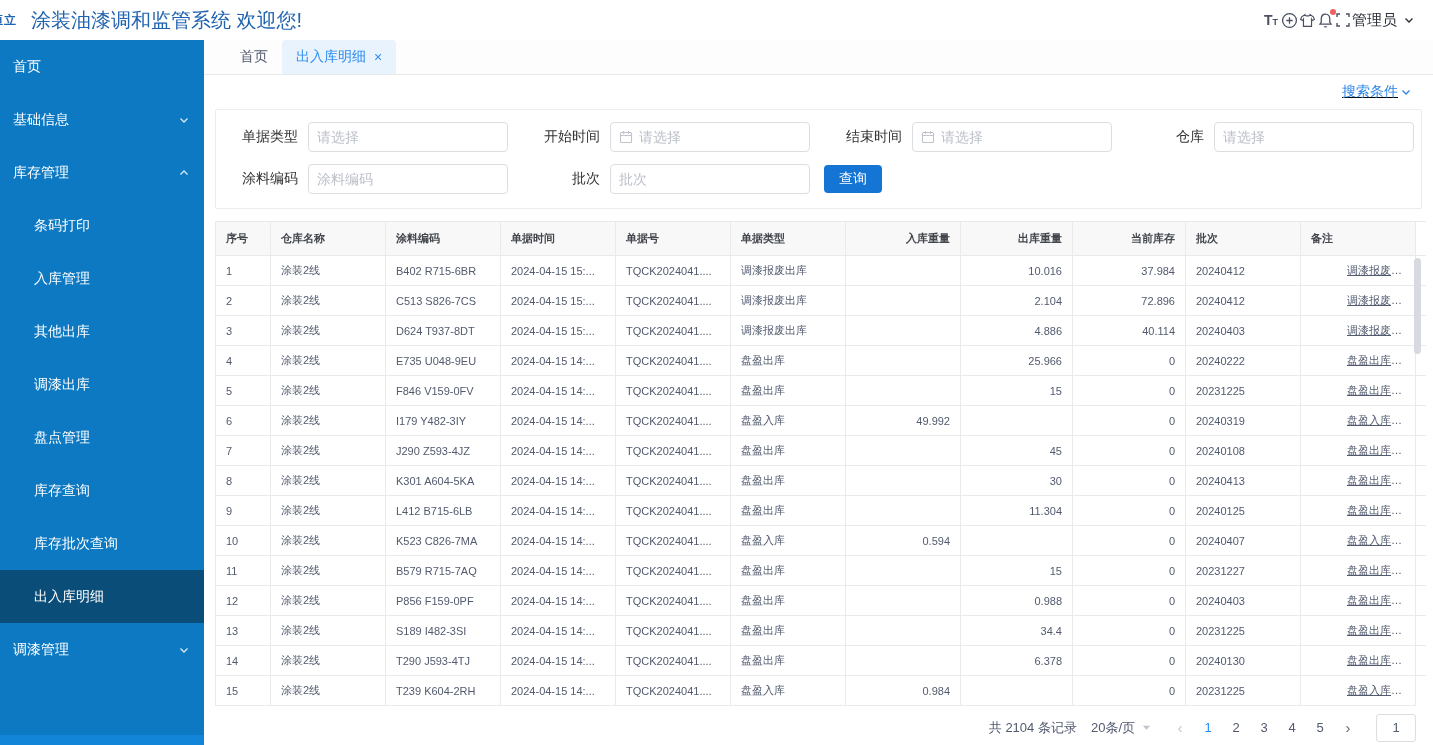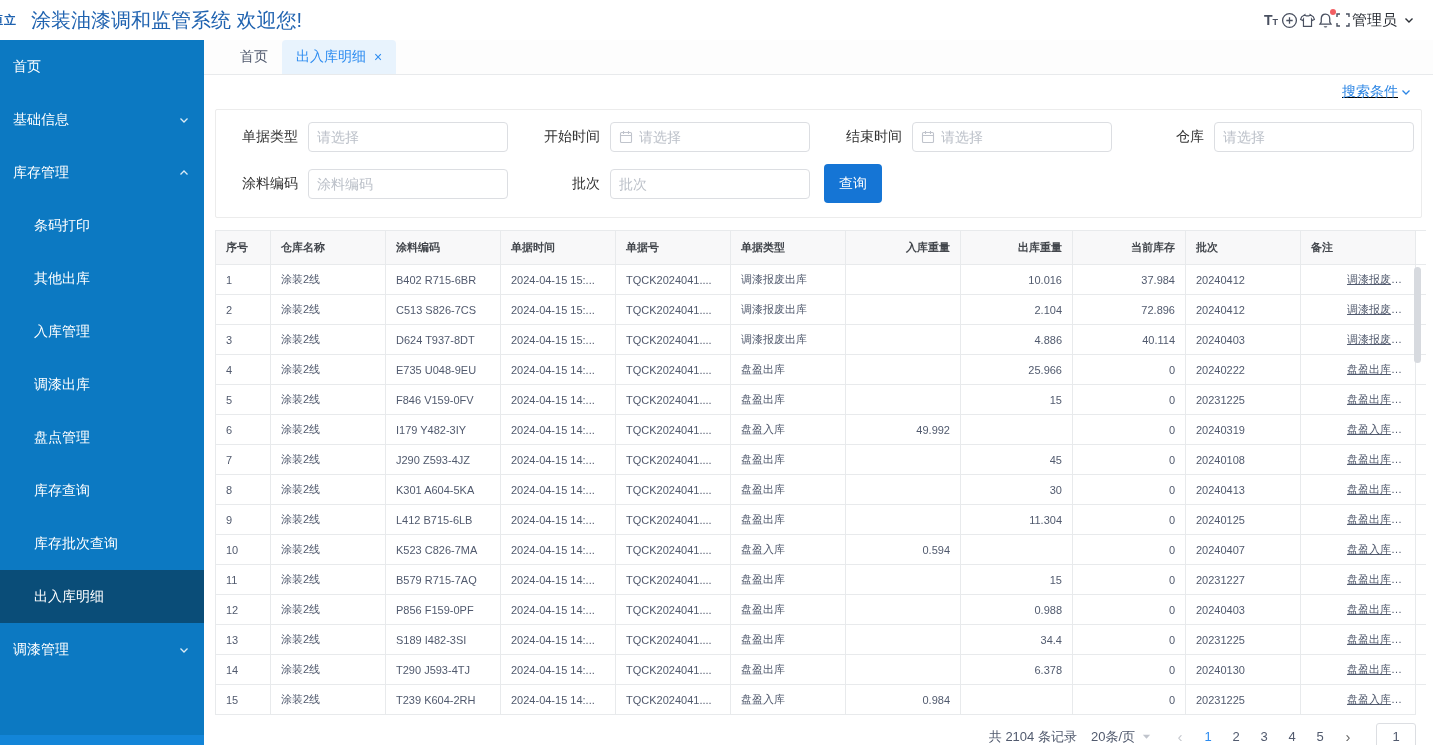--- a/index.html
+++ b/index.html
@@ -37,21 +37,21 @@
   .search-toggle { color:#2b85e4; font-size:14px; display:flex; align-items:center; gap:2px; cursor:pointer; }
   .search-panel { border:1px solid #ececec; border-radius:2px; padding:12px 0 14px 0; }
   .s-row { display:flex; align-items:center; }
   .s-row + .s-row { margin-top:12px; }
   .s-cell { width:302px; display:flex; align-items:center; flex:none; }
   .s-label { width:92px; text-align:right; padding-right:10px; font-size:14px; color:#333; flex:none; }
   .s-input { width:200px; height:30px; border:1px solid #dcdee2; border-radius:4px; display:flex; align-items:center; padding:0 8px; gap:6px; background:#fff; }
   .s-input input { border:none; outline:none; width:100%; font-size:14px; color:#515a6e; font-family:inherit; background:transparent; }
   .s-input input::placeholder { color:#bcc1c9; }
   .cal-ic { flex:none; display:flex; color:#c0c4cc; }
-  .query-btn { margin-left:4px; width:58px; height:39px; background:#1575d5; color:#fff; border:none; border-radius:4px; font-size:14px; cursor:pointer; font-family:inherit; }
+  .query-btn { margin-left:4px; width:58px; height:28px; background:#1575d5; color:#fff; border:none; border-radius:4px; font-size:14px; cursor:pointer; font-family:inherit; }
   
   .table-wrap { margin-top:12px; position:relative; }
   table { border-collapse:collapse; width:1210px; table-layout:fixed; font-size:11px; }
   th,td { border:1px solid #e8eaec; padding:0 10px; overflow:hidden; white-space:nowrap; text-overflow:ellipsis; }
   thead th { background:#f8f8f9; height:34px; text-align:left; color:#43474d; font-weight:bold; }
   tbody td { height:30px; color:#515a6e; background:#fff; }
   th.num, td.num { text-align:right; }
   td.remark { text-decoration:underline; cursor:pointer;padding-left:46px; }
   col.c0{width:55px} col.c1{width:115px} col.c2{width:115px} col.c3{width:115px}
   col.c4{width:115px} col.c5{width:115px} col.c6{width:115px} col.c7{width:112px}
@@ -135,24 +135,24 @@
       <span class="chev">
         <svg width="12" height="12" viewBox="0 0 12 12" fill="none" stroke="currentColor" stroke-width="1.3">
             <path d="M2.5 7.5 L6 4 L9.5 7.5"></path>
           </svg>
       </span>
     </div>
     <div class="side-item sub">
         <span>条码打印</span>
       </div>
     <div class="side-item sub">
+        <span>入库管理</span>
+      </div>
+    <div class="side-item sub">
         <span>其他出库</span>
-      </div>
-    <div class="side-item sub">
-        <span>入库管理</span>
       </div>
     <div class="side-item sub">
         <span>调漆出库</span>
       </div>
     <div class="side-item sub">
         <span>盘点管理</span>
       </div>
     <div class="side-item sub">
         <span>库存查询</span>
       </div>

